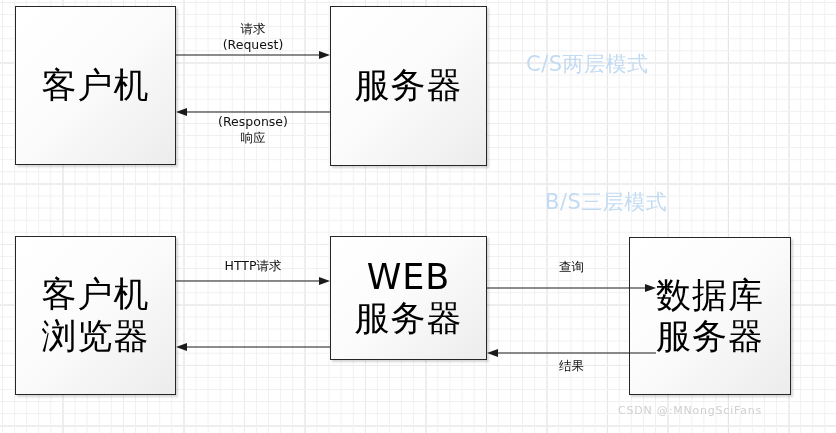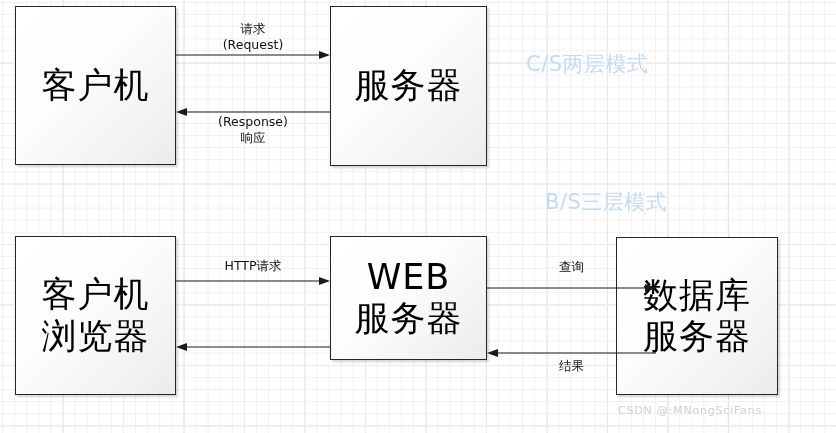--- a/index.html
+++ b/index.html
@@ -141,21 +141,21 @@
   <div class="node" style="left:15px; top:236px; width:161px; height:159px;">
     <span class="line cjk">客户机</span>
     <span class="line cjk">浏览器</span>
   </div>
 
   <div class="node" style="left:330px; top:236px; width:157px; height:124px;">
     <span class="line latin">WEB</span>
     <span class="line cjk">服务器</span>
   </div>
 
-  <div class="node" style="left:616px; top:237px; width:162px; height:158px;">
+  <div class="node" style="left:629px; top:237px; width:162px; height:158px;">
     <span class="line cjk">数据库</span>
     <span class="line cjk">服务器</span>
   </div>
 
   <div class="arrow" style="left:176px; top:275px; width:154px;">
     <svg width="154" height="12" viewBox="0 0 154 12">
       <line x1="0" y1="6" x2="145" y2="6" stroke="#1a1a1a" stroke-width="1.2"></line>
       <polygon points="154,6 143,2 143,10" fill="#1a1a1a"></polygon>
     </svg>
   </div>

